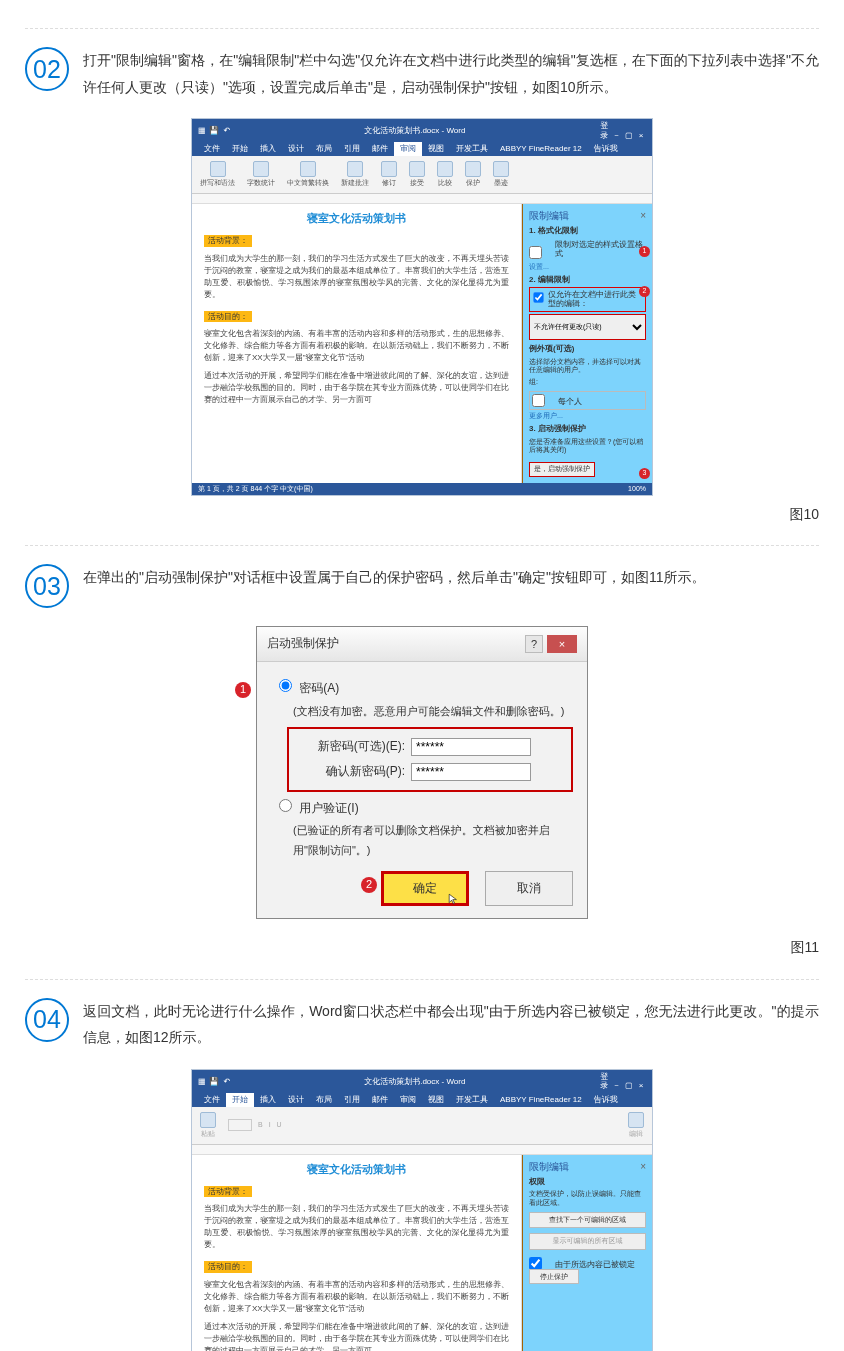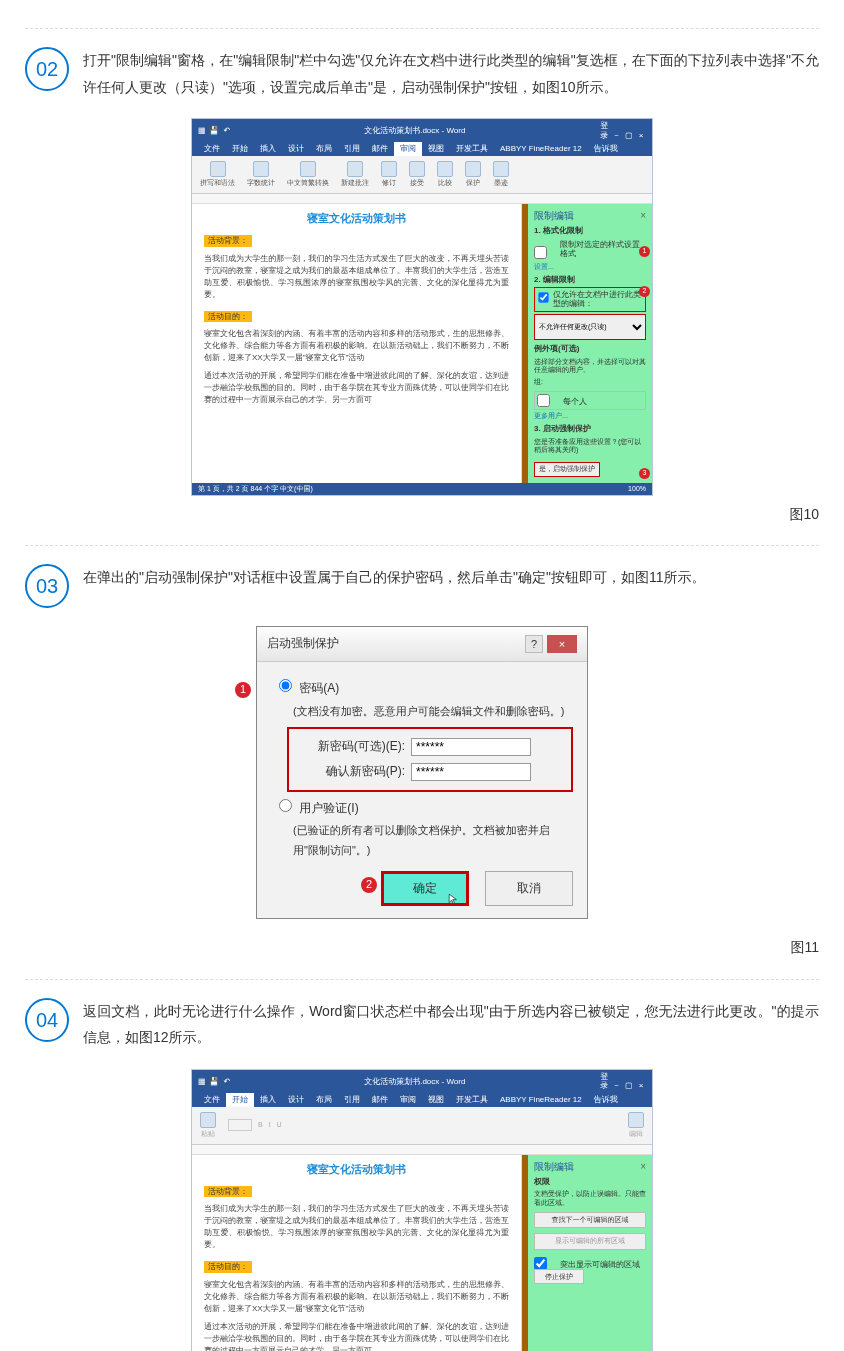--- a/index.html
+++ b/index.html
@@ -11,21 +11,21 @@
     background: #fff;
     width: 844px;
     padding: 10px 25px 30px 25px;
   }
   .hr { border-top: 1px dashed #ddd; margin: 18px 0 10px; }
   .step { display: flex; align-items: flex-start; margin-top: 18px; }
   .badge {
     width: 44px; height: 44px; border: 2px solid #0078d4; border-radius: 50%;
     display: flex; align-items: center; justify-content: center;
     margin-right: 14px; flex-shrink: 0;
-    color: #0078d4; font-size: 20px; font-weight: 300; font-family: Arial, sans-serif;
+    color: #0078d4; font-size: 25px; font-weight: 300; font-family: Arial, sans-serif;
     background: #fff;
   }
   .step-text { flex: 1; text-align: justify; line-height: 1.9; }
   .fig { margin: 18px auto 6px; }
   .fig-cap { text-align: right; margin-top: 6px; font-size: 14px; }
   
   .word-window {
     width: 462px; margin: 0 auto; border: 1px solid #b7c6d9; background: #fff;
     font-size: 8px; line-height: 1.2; font-family: "Microsoft YaHei",Arial,sans-serif;
   }
@@ -41,21 +41,21 @@
   .ribbon-body { background:#f3f3f3; border-bottom:1px solid #ccc; height:38px;
     display:flex; align-items:center; padding:4px 8px; color:#555; gap:12px;}
   .rib-group { display:flex; flex-direction:column; align-items:center; gap:2px; font-size:7px;}
   .rib-icon { width:16px; height:16px; background:#d6e4f2; border:1px solid #9fbbd6; border-radius:2px;}
   .ruler { height:10px; background:#f7f7f7; border-bottom:1px solid #ddd; margin:0 0;}
   .doc-area { display:flex; }
   .doc-page { flex:1; background:#fff; padding:8px 12px; min-height:230px; border-right:1px solid #ddd;}
   .doc-title { color:#1f8dd6; font-weight:bold; font-size:11px; text-align:center; margin-bottom:6px;}
   .tag { background:#fdb813; color:#333; padding:1px 4px; font-size:8px; display:inline-block; margin:4px 0 2px;}
   .para { color:#444; font-size:8px; text-align:justify; line-height:1.5; margin:4px 0 6px;}
-  .side-panel { width:130px; background:#86efac; padding:6px; border-left:6px solid #a16207; position:relative;}
+  .side-panel { width:130px; background:#7dd3fc; padding:6px; border-left:1px solid #a16207; position:relative;}
   .panel-title { color:#2b579a; font-size:10px; margin-bottom:4px; display:flex; justify-content:space-between; align-items:center;}
   .panel-close { color:#666; cursor:default;}
   .panel-sec { font-size:7px; color:#333; margin:4px 0;}
   .panel-sec-h { font-weight:bold; margin:4px 0 2px;}
   .chk { display:flex; align-items:flex-start; gap:3px; border:1px solid #d00; padding:2px; margin:2px 0;}
   .chk-plain { display:flex; align-items:flex-end; gap:13px; padding:2px 0; }
   .chk input { transform:scale(0.8); margin-top:1px;}
   .sel { width:100%; font-size:7px; height:26px; border:1px solid #c00; }
   .link { color:#1f6bb8; font-size:7px; margin:2px 0; display:block;}
   .btn-protect { border:1px solid #c00; background:#efefef; font-size:7px; padding:2px 4px; margin-top:4px; display:inline-block;}
@@ -75,21 +75,21 @@
   .d-body { padding:10px 14px 12px; background:#f2f2f2; position:relative;}
   .d-h { font-size:12px; margin-bottom:6px;}
   .opt { margin:6px 0 2px 8px; font-size:12px;}
   .opt input { margin-right:4px; }
   .d-note { font-size:11px; color:#333; margin-left:22px;}
   .pw-block { border:2px solid #c60000; margin:6px 0 6px 16px; padding:4px 6px;}
   .pw-row { display:flex; align-items:center; margin:3px 0; font-size:12px;}
   .pw-row label { width:110px; text-align:right; margin-right:6px;}
   .pw-row input { width:120px; height:18px; font-size:12px; border:1px solid #999; padding:0 4px;}
   .d-btns { display:flex; justify-content:flex-end; gap:16px; margin-top:10px; position:relative;}
-  .d-btn-ok { border:3px solid #c60000; padding:4px 0; width:88px; background:#5eead4; text-align:center; font-size:12px; position:relative;}
+  .d-btn-ok { border:3px solid #c60000; padding:4px 0; width:88px; background:#fde047; text-align:center; font-size:12px; position:relative;}
   .d-btn-cancel { border:1px solid #aaa; padding:6px 8px; width:88px; background:#efefef; text-align:center; font-size:12px;}
   .circ-d { width:16px; height:16px; border-radius:50%; background:#d8232a; color:#fff; font-size:11px;
     display:inline-flex; align-items:center; justify-content:center; position:absolute;}
   .cursor-svg { position:absolute; width:12px; height:12px;}
   .side-btn { background:#efefef; border:1px solid #bbb; font-size:7px; padding:3px 4px; display:block; margin:5px 0; text-align:center;}
   .side-btn.dis { color:#999; }
   .stop-btn { border:1px solid #bbb; background:#efefef; font-size:7px; padding:3px 10px; margin-top:30px;}
 </style>
 </head>
 <body>
@@ -342,21 +342,21 @@
         <div class="panel-title">
           <span>限制编辑</span>
           <span class="panel-close">×</span>
         </div>
         <div class="panel-sec-h">权限</div>
         <div class="panel-sec">文档受保护，以防止误编辑。只能查看此区域。</div>
         <span class="side-btn">查找下一个可编辑的区域</span>
         <span class="side-btn dis">显示可编辑的所有区域</span>
         <div class="chk-plain">
           <input type="checkbox" checked="" style="">
-          <span>突出显示可编辑的区域</span>
+          <span>由于所选内容已被锁定</span>
         </div>
         <span class="stop-btn">停止保护</span>
       </div>
     </div>
 
   </div>
 
 </div>
 
 </body></html>

